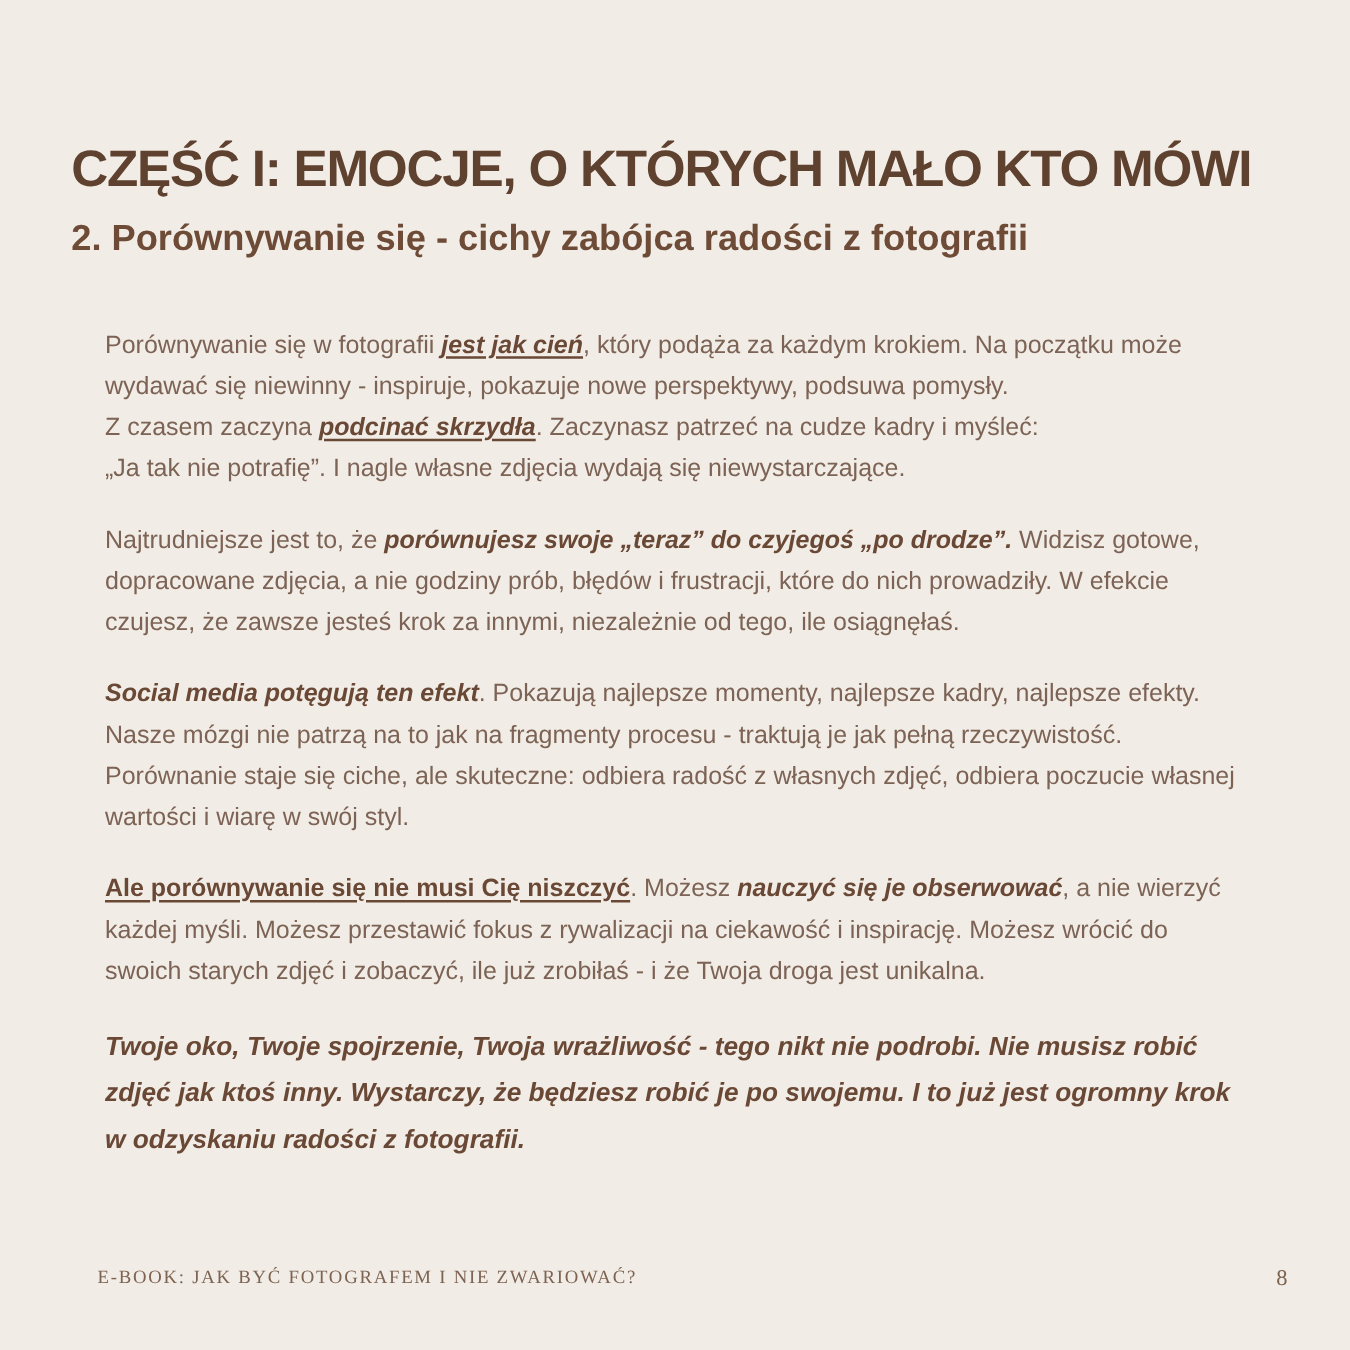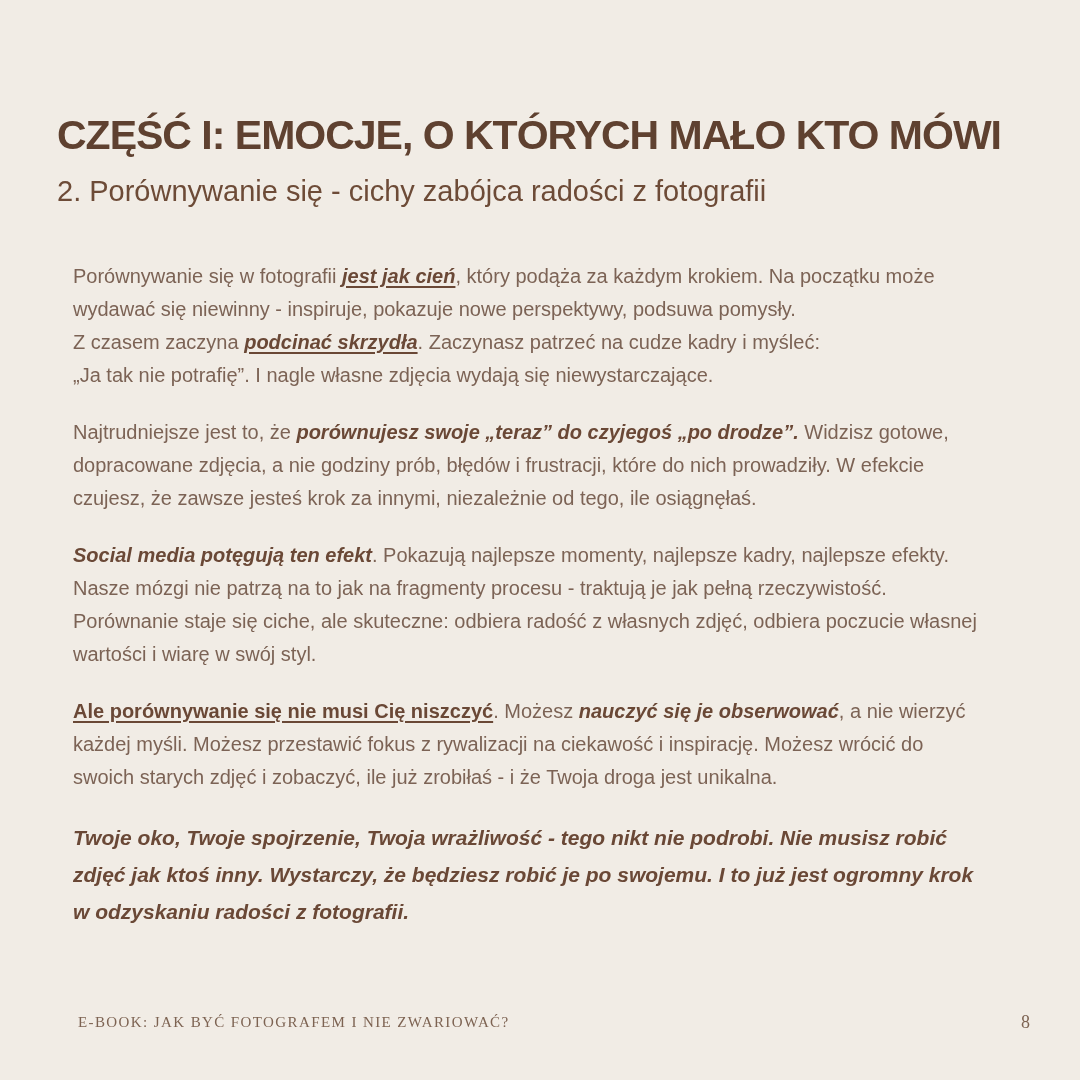--- a/index.html
+++ b/index.html
@@ -31,26 +31,26 @@
     color: #5f4130;
     white-space: nowrap;
   }
   .subtitle {
     position: absolute;
     left: 57px;
     top: 150px;
     width: 980px;
     font-size: 29px;
     line-height: 1.2;
-    font-weight: normal;
+    font-weight: bold;
     color: #6d4b37;
   }
   .body-text {
     position: absolute;
-    left: 73px;
+    left: 84px;
     top: 260px;
     width: 904px;
     color: #7c6355;
     font-size: 20px;
     line-height: 33px;
   }
   .para {
     margin: 0 0 24px 0;
     padding: 0;
   }

